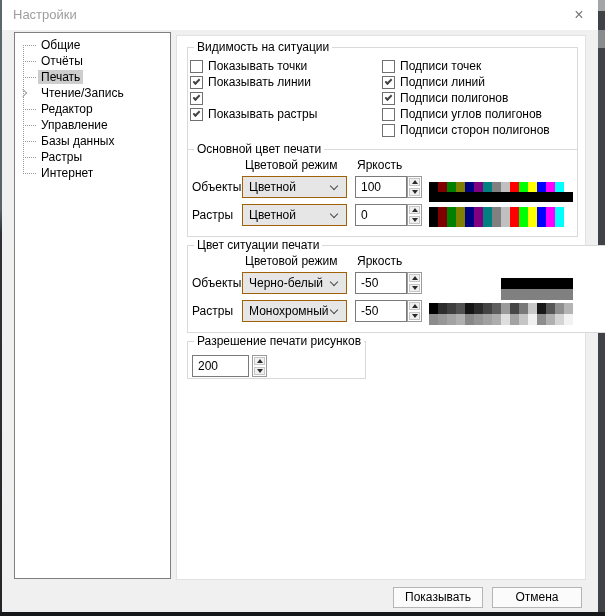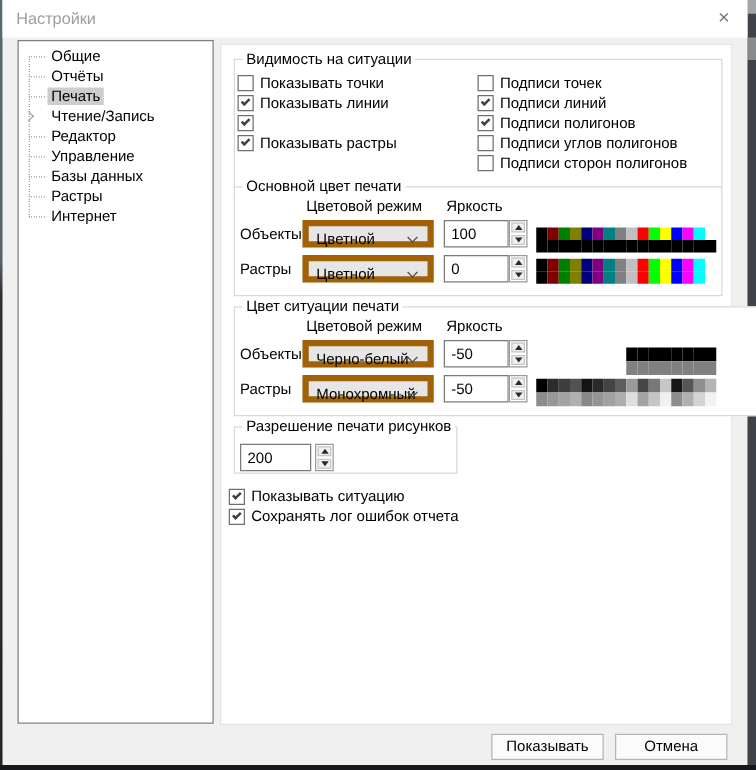--- a/index.html
+++ b/index.html
@@ -56,21 +56,21 @@
   .vis-col.left  { left:2px; }
   .vis-col.right { left:194px; }
 
   
   .colhdr { position:absolute; top:8px; white-space:nowrap; }
   .colhdr.mode   { left:57px; }
   .colhdr.bright { left:169px; }
   .crow { position:absolute; left:0; width:100%; height:22px; }
   .rlabel { position:absolute; left:4px; top:0; line-height:22px; }
   .dropdown { position:absolute; left:54px; top:0; width:105px; height:22px;
-    background:#e6e6e6; border:5px solid #a16207; }
+    background:#e6e6e6; border:1px solid #a16207; }
   .dd-text { position:absolute; left:6px; top:0; line-height:20px; }
   .chev { position:absolute; right:9px; top:6px; width:6px; height:6px;
     border-right:1px solid #4a4a4a; border-bottom:1px solid #4a4a4a; transform:rotate(45deg); }
   .spin-wrap { position:absolute; left:167px; top:0; height:22px; display:flex; }
   .spin-edit { width:52px; height:22px; border:1px solid #7a7a7a; background:#fff;
     padding-left:5px; line-height:20px; }
   .spin-btns { width:15px; height:22px; border:1px solid #9a9a9a; background:#fff;
     display:flex; flex-direction:column; }
   .g4 .spin-btns { margin-left:3px; }
   .spin-up,.spin-down { flex:1; background:#f0f0f0; display:flex; align-items:center;
@@ -458,31 +458,17 @@
           <div class="spin-up">
               <i class="tri-up"></i>
             </div>
           <div class="spin-down">
               <i class="tri-down"></i>
             </div>
         </div>
       </div>
     </div>
 
-    <div class="footer-checks">
-        <div class="check-row">
-          <span class="cb on">
-            <span class="mark"></span>
-          </span>
-          <span class="cb-label">Показывать ситуацию</span>
-        </div>
-        <div class="check-row">
-          <span class="cb on">
-            <span class="mark"></span>
-          </span>
-          <span class="cb-label">Сохранять лог ошибок отчета</span>
-        </div>
-      </div>
   </div>
 
   <div class="btn save">Показывать</div>
   <div class="btn cancel">Отмена</div>
 </div>
 
 </body></html>

